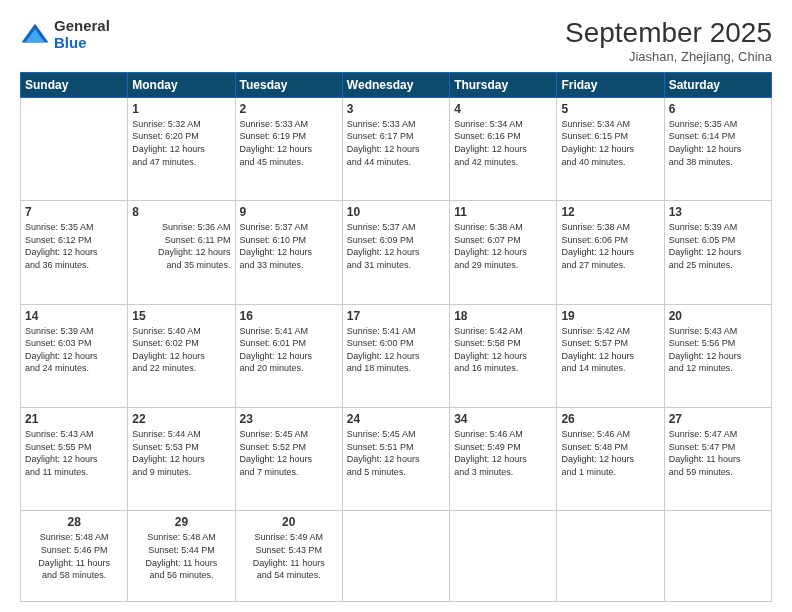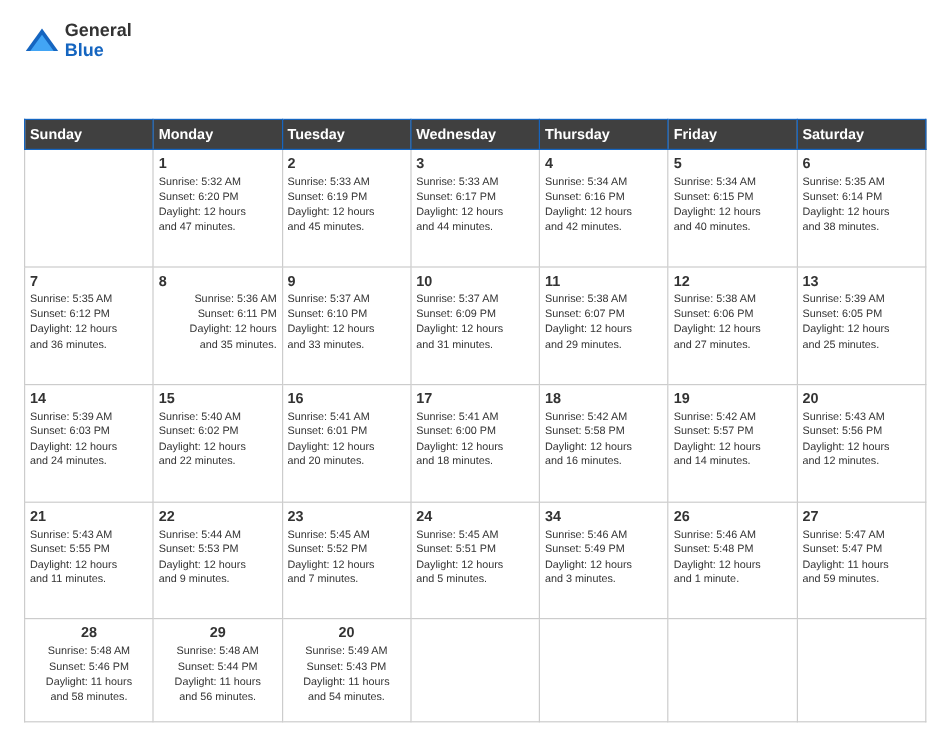--- a/index.html
+++ b/index.html
@@ -9,21 +9,20 @@
       width: 792px;
       height: 612px;
       overflow: hidden;
     }
     .page {
       width: 792px;
       height: 612px;
       padding: 18px 20px 10px 20px;
       display: flex;
       flex-direction: column;
-      gap: 40px;
     }
     .header {
       display: flex;
       justify-content: space-between;
       align-items: flex-start;
       margin-bottom: 8px;
     }
     .logo {
       display: flex;
       align-items: center;
@@ -54,21 +53,21 @@
       color: #555;
     }
     .calendar {
       flex: 1;
       border: 1px solid #ccc;
       border-collapse: collapse;
       width: 100%;
       table-layout: fixed;
     }
     .calendar th {
-      background-color: #404040;
+      background-color: #0c4a6e;
       color: #fff;
       font-size: 12px;
       font-weight: bold;
       padding: 5px 4px;
       text-align: left;
       border: 1px solid #1565c0;
     }
     .calendar td {
       border: 1px solid #ccc;
       vertical-align: top;
@@ -102,20 +101,24 @@
     <div class="logo">
       <svg class="logo-icon" viewBox="0 0 40 40">
         <polygon points="20,5 38,30 2,30" fill="#1565c0"></polygon>
         <polygon points="20,12 33,30 7,30" fill="#42a5f5"></polygon>
       </svg>
       <div class="logo-text">
         <div><span class="general">General</span></div>
         <div><span class="blue">Blue</span></div>
       </div>
     </div>
+    <div class="title-area">
+      <div class="month-title">September 2025</div>
+      <div class="location">Jiashan, Zhejiang, China</div>
+    </div>
   </div>
 
   <table class="calendar">
     <thead>
       <tr>
         <th>Sunday</th>
         <th>Monday</th>
         <th>Tuesday</th>
         <th>Wednesday</th>
         <th>Thursday</th>

